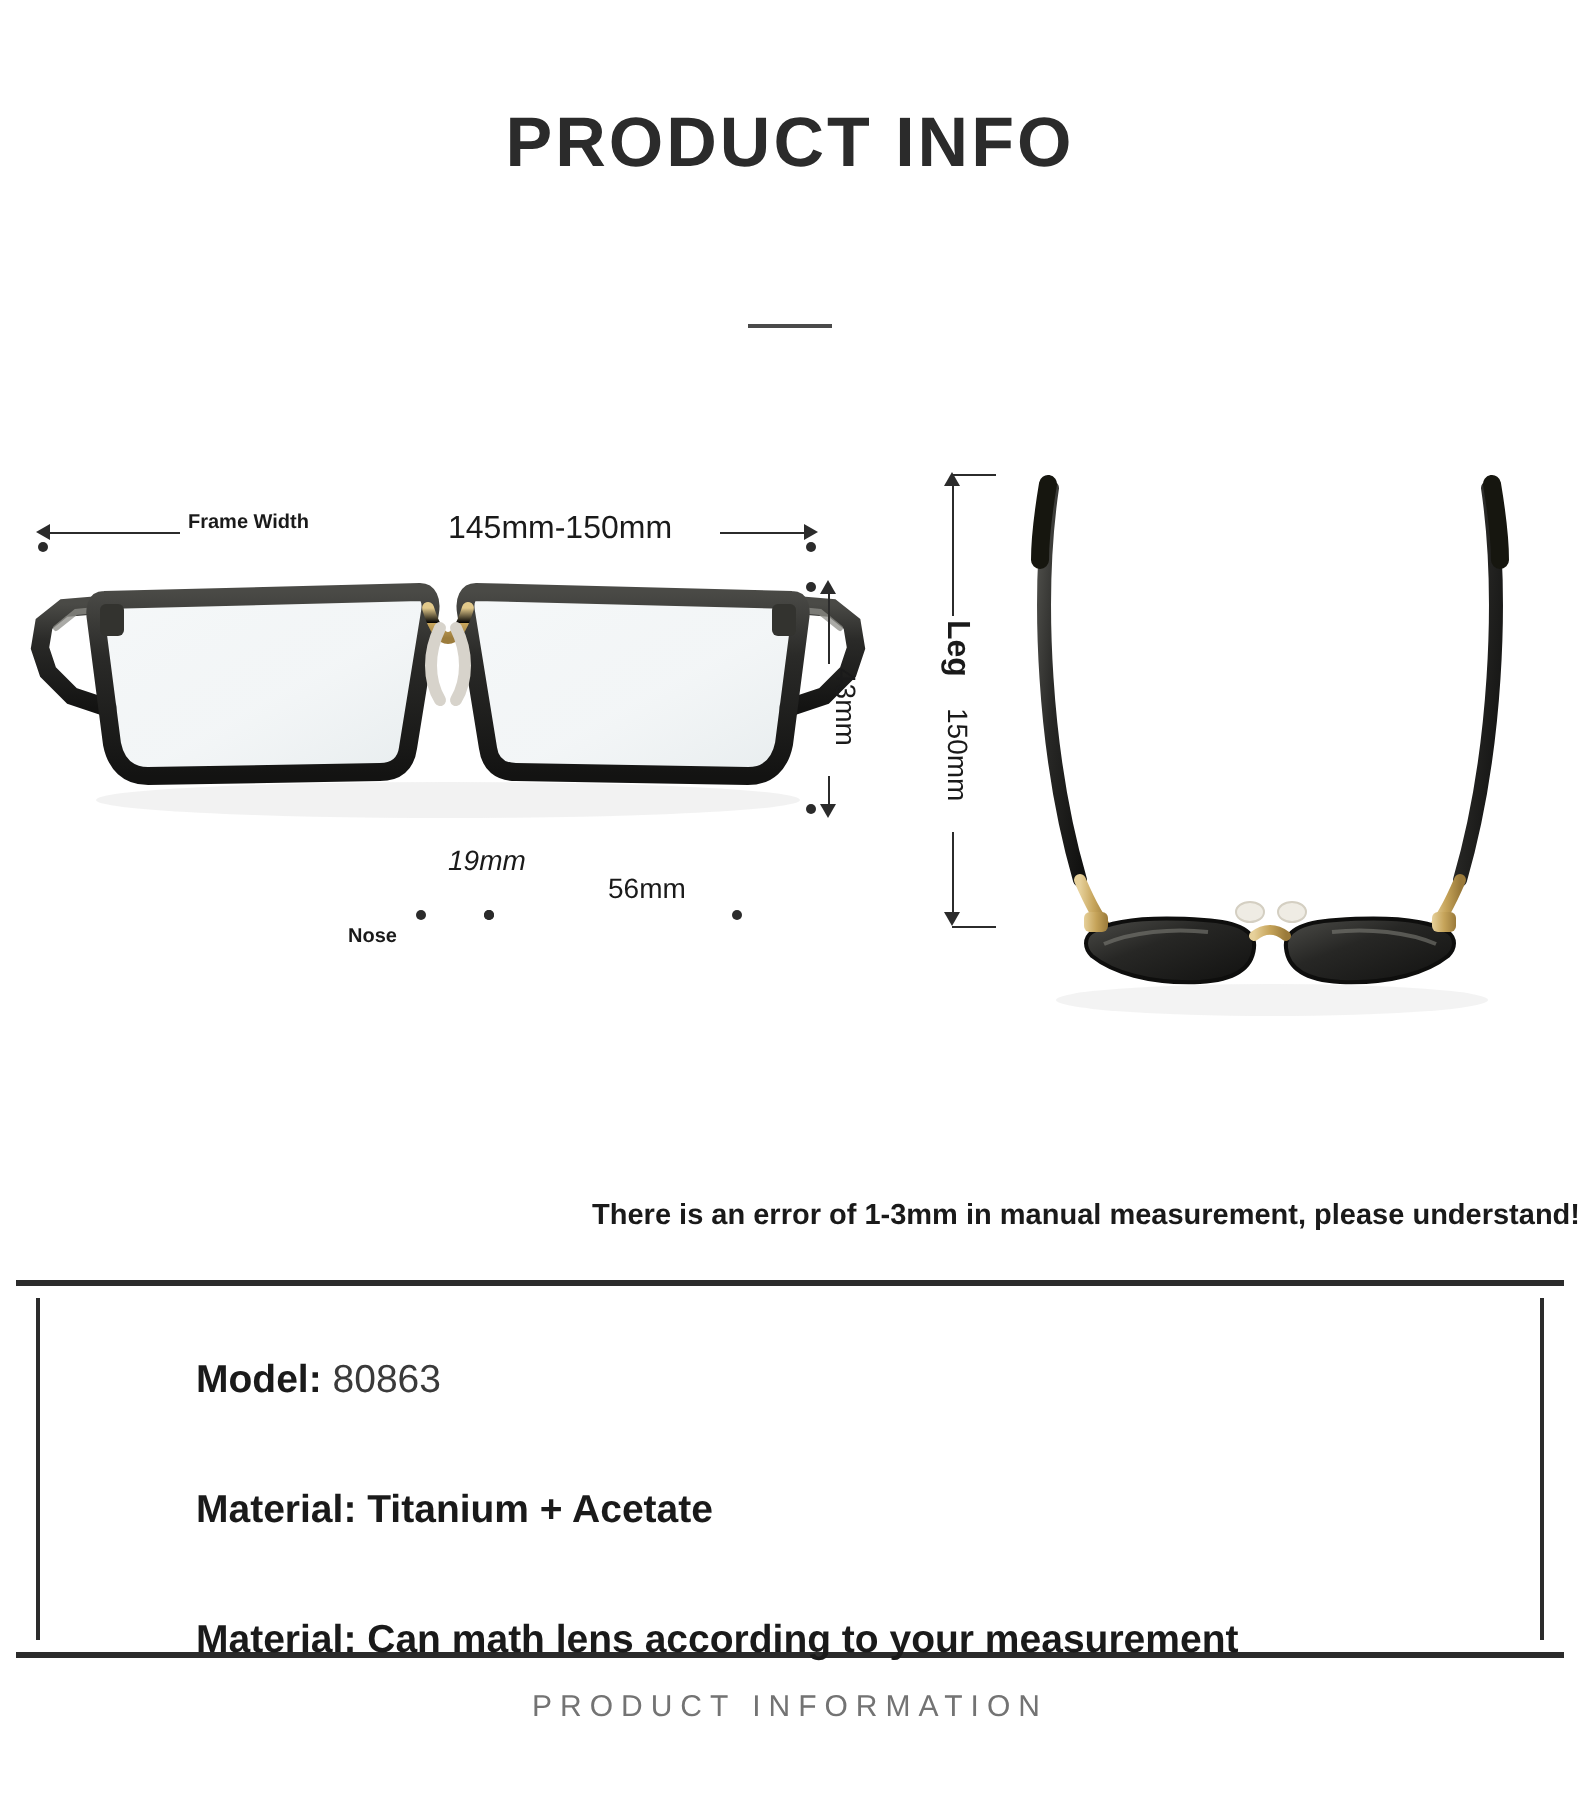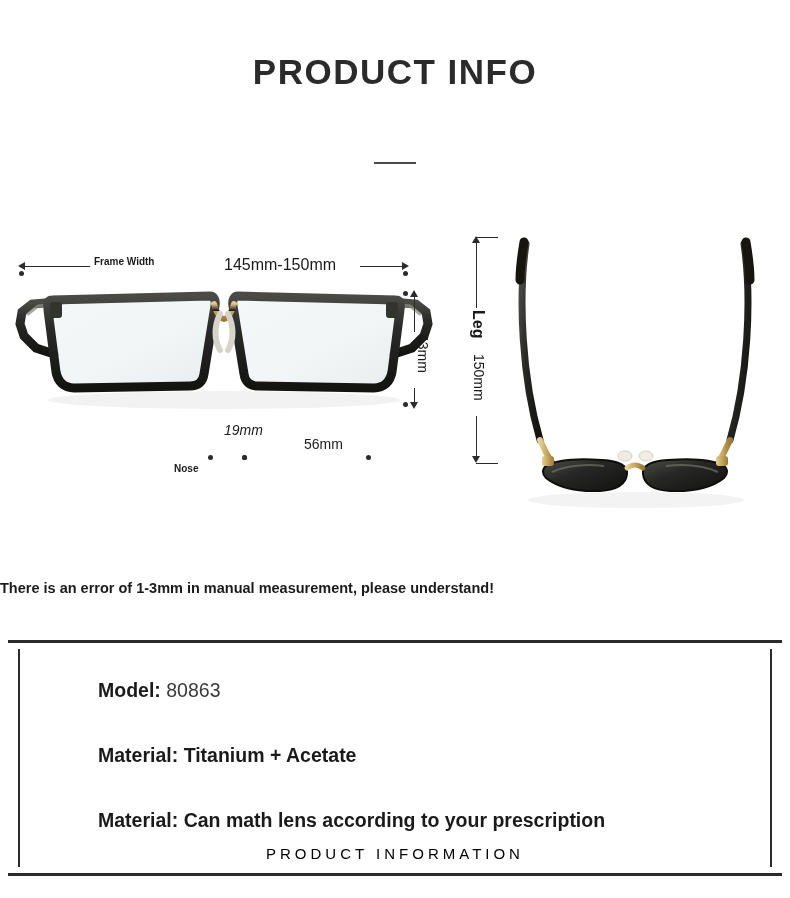--- a/index.html
+++ b/index.html
@@ -87,34 +87,34 @@
     position: absolute;
     writing-mode: vertical-rl;
     font-size: 14px;
     color: #1a1a1a;
     white-space: nowrap;
   }
   .vtext.big { font-size: 16px; font-weight: bold; }
 
   
   .disclaimer {
-    text-align: left;
+    text-align: right;
     font-size: 14.5px;
     font-weight: bold;
     color: #1a1a1a;
-    margin-top: 34px;
+    margin-top: 54px;
   }
 
   
   .specbox {
     position: absolute;
     left: 8px;
     right: 8px;
     top: 640px;
-    height: 236px;
+    height: 189px;
     border-top: 3px solid #2b2b2b;
     border-bottom: 3px solid #2b2b2b;
     box-sizing: border-box;
   }
   .specbox .inner {
     position: absolute;
     left: 10px; right: 10px; top: 6px; bottom: 6px;
     border-left: 2px solid #2b2b2b;
     border-right: 2px solid #2b2b2b;
   }
@@ -131,21 +131,21 @@
   .spec-row.r1b { top: 30px; left: 418px; }
   .spec-row.r2 { top: 95px; text-align: center; }
   .spec-row.r3 { top: 160px; }
 
   .watermark {
     position: absolute;
     left: 0; right: 0;
     top: 845px;
     text-align: center;
     font-size: 15px;
-    color: #000000;
+    color: #737373;
     letter-spacing: 4px;
     user-select: none;
   }
 </style>
 </head>
 <body>
 
 <div class="title">PRODUCT INFO</div>
 <div class="title-rule"></div>
 
@@ -289,18 +289,18 @@
     <div class="spec-row r1">
       <span>Model:</span>
       <span class="val">80863</span>
     </div>
     <div class="spec-row r2">
       <span>Material:</span>
       <span>Titanium + Acetate</span>
     </div>
     <div class="spec-row r3">
       <span>Material:</span>
-      <span>Can math lens according to your prescription</span>
+      <span>Can math lens according to your measurement</span>
     </div>
   </div>
 </div>
 
 <div class="watermark">PRODUCT INFORMATION</div>
 
 </body></html>

